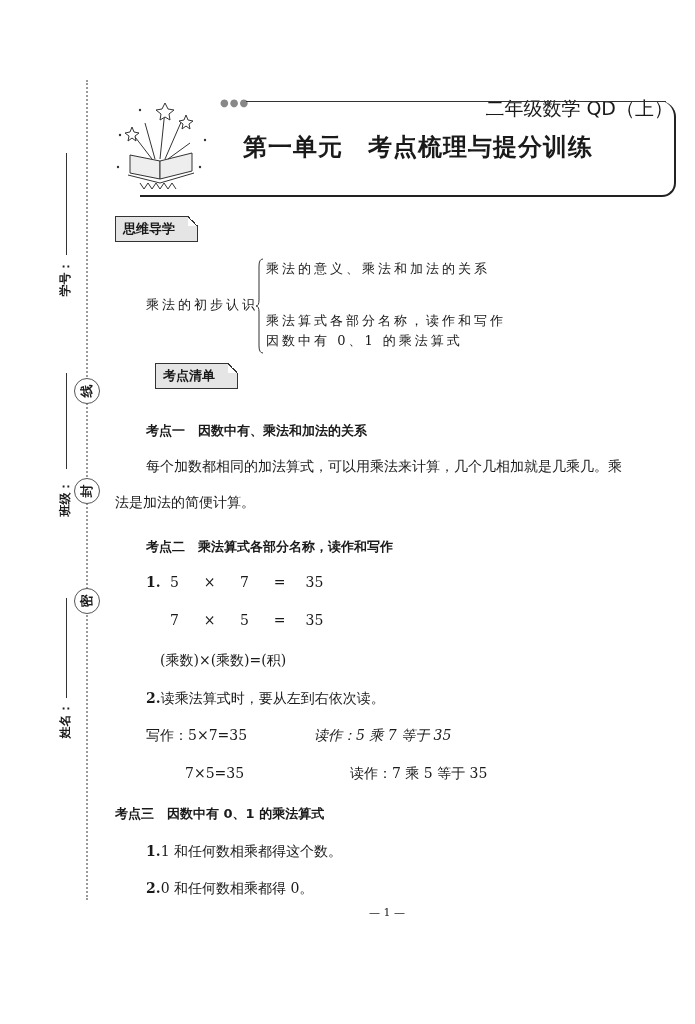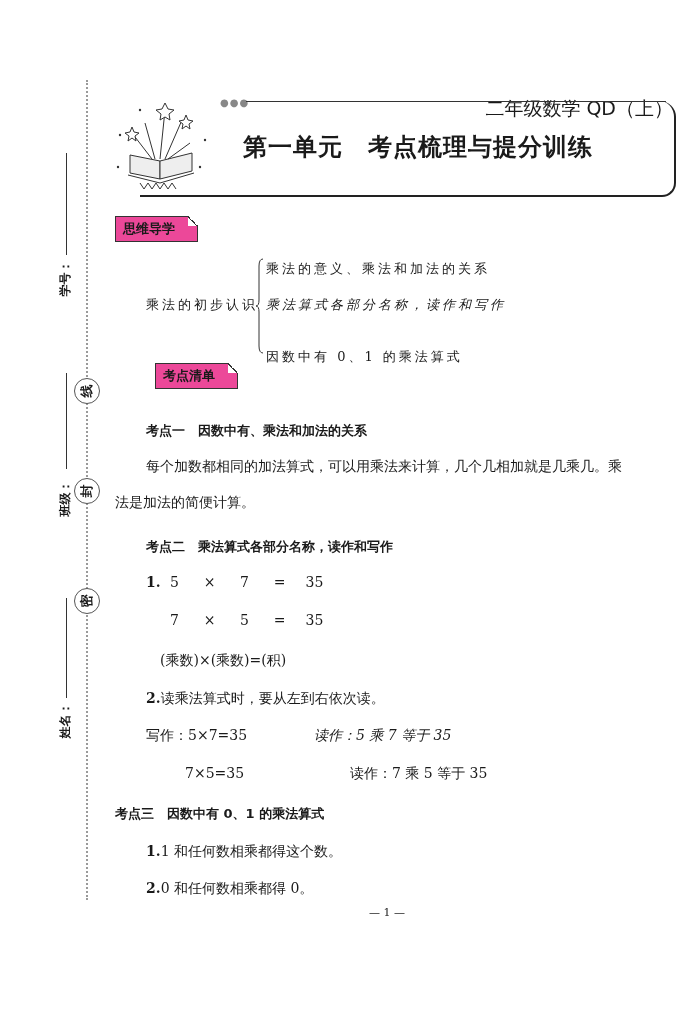--- a/index.html
+++ b/index.html
@@ -22,21 +22,21 @@
   .grade { position: absolute; right: 22px; top: 96px; font-size: 19px; font-family: "DejaVu Sans", sans-serif; }
   .dots { position: absolute; left: 220px; top: 97px; font-size: 10px; color: #888; letter-spacing: 1px; }
   .top-rule { position: absolute; left: 246px; top: 101px; width: 420px; border-top: 1.5px solid #333; }
   .title-frame { position: absolute; left: 140px; top: 101px; width: 534px; height: 94px;
     border-right: 2px solid #222; border-bottom: 2px solid #222; border-top: none; border-left: none;
     border-radius: 0 16px 14px 0; }
   .title { position: absolute; left: 243px; top: 131px; font-family: "DejaVu Sans", sans-serif; font-weight: bold; font-size: 24px; letter-spacing: 1px; }
   .logo { position: absolute; left: 110px; top: 95px; width: 110px; height: 100px; }
 
   
-  .tag { position: absolute; height: 24px; border: 1px solid #333; background: #ec4899;
+  .tag { position: absolute; height: 24px; border: 1px solid #333; background: #e5e5e5;
     font-family: "DejaVu Sans", sans-serif; font-weight: bold; font-size: 13px; padding: 0 22px 0 7px;
     display: flex; align-items: center; }
   .tag::after { content: ""; position: absolute; right: -1px; top: -1px; width: 10px; height: 10px;
     background: linear-gradient(225deg, #fff 50%, #333 50%, #333 56%, #fff 56%); }
 
   
   .mm-root { position: absolute; left: 146px; top: 296px; font-size: 13px; letter-spacing: 3px; }
   .brace { position: absolute; left: 256px; top: 258px; width: 8px; height: 96px; }
   .mm-item { position: absolute; left: 266px; font-size: 13px; letter-spacing: 3px; }
 
@@ -85,22 +85,22 @@
     </g>
 </svg>
 <div class="title">第一单元　考点梳理与提分训练</div>
 
 <div class="tag" style="left:115px;top:216px;">思维导学</div>
 <div class="mm-root">乘法的初步认识</div>
 <svg class="brace" viewBox="0 0 8 96">
   <path d="M7 1 Q3 1 3 8 L3 42 Q3 48 0 48 Q3 48 3 54 L3 88 Q3 95 7 95" fill="none" stroke="#333" stroke-width="1"></path>
 </svg>
 <div class="mm-item" style="top:260px;">乘法的意义、乘法和加法的关系</div>
-<div class="mm-item" style="top:296px;font-style:italic;">乘法算式各部分名称，读作和写作</div>
-<div class="mm-item" style="top:348px;text-align:center;">因数中有 0、1 的乘法算式</div>
+<div class="mm-item" style="top:312px;">乘法算式各部分名称，读作和写作</div>
+<div class="mm-item" style="top:332px;text-align:center;">因数中有 0、1 的乘法算式</div>
 
 <div class="tag" style="left:115px;top:363px;margin-left:40px;">考点清单</div>
 
 <div class="h3" style="left:146px;top:422px;">考点一　因数中有、乘法和加法的关系</div>
 <div class="txt" style="left:146px;top:458px;">每个加数都相同的加法算式，可以用乘法来计算，几个几相加就是几乘几。乘</div>
 <div class="txt" style="left:115px;top:494px;">法是加法的简便计算。</div>
 
 <div class="h3" style="left:146px;top:538px;">考点二　乘法算式各部分名称，读作和写作</div>
 <div class="txt" style="left:146px;top:574px;"><span class="num">1.</span></div>
 <div class="txt eq" style="left:157px;top:574px;">

